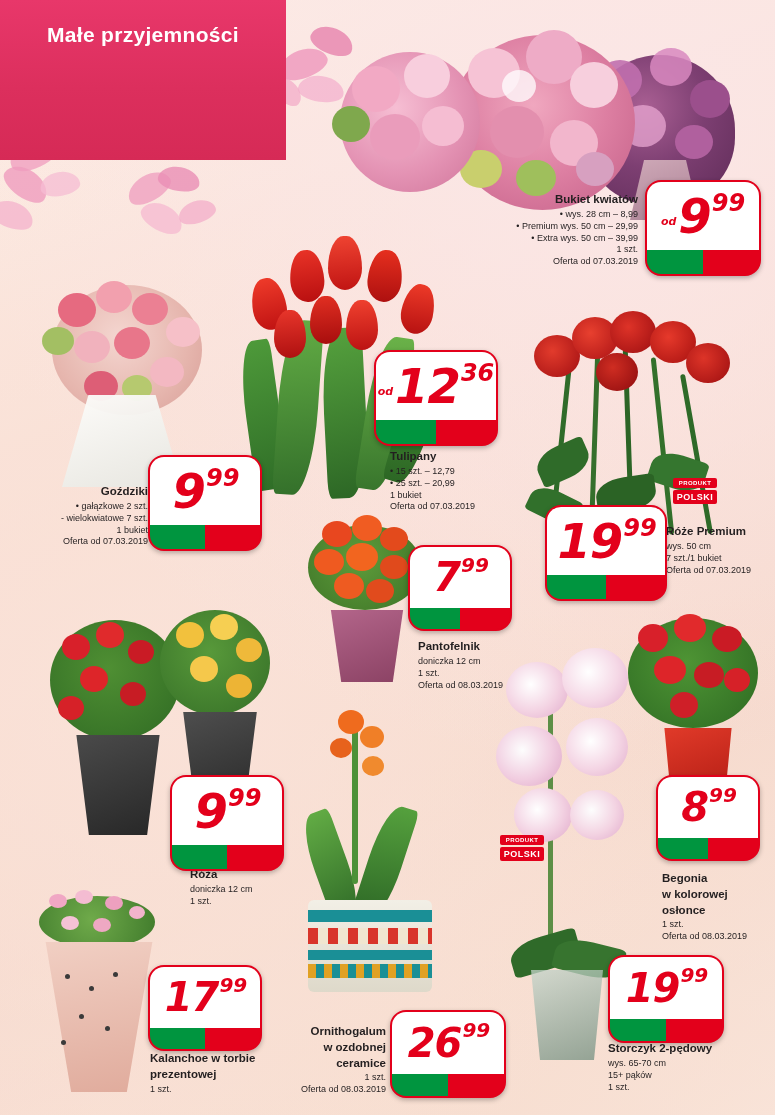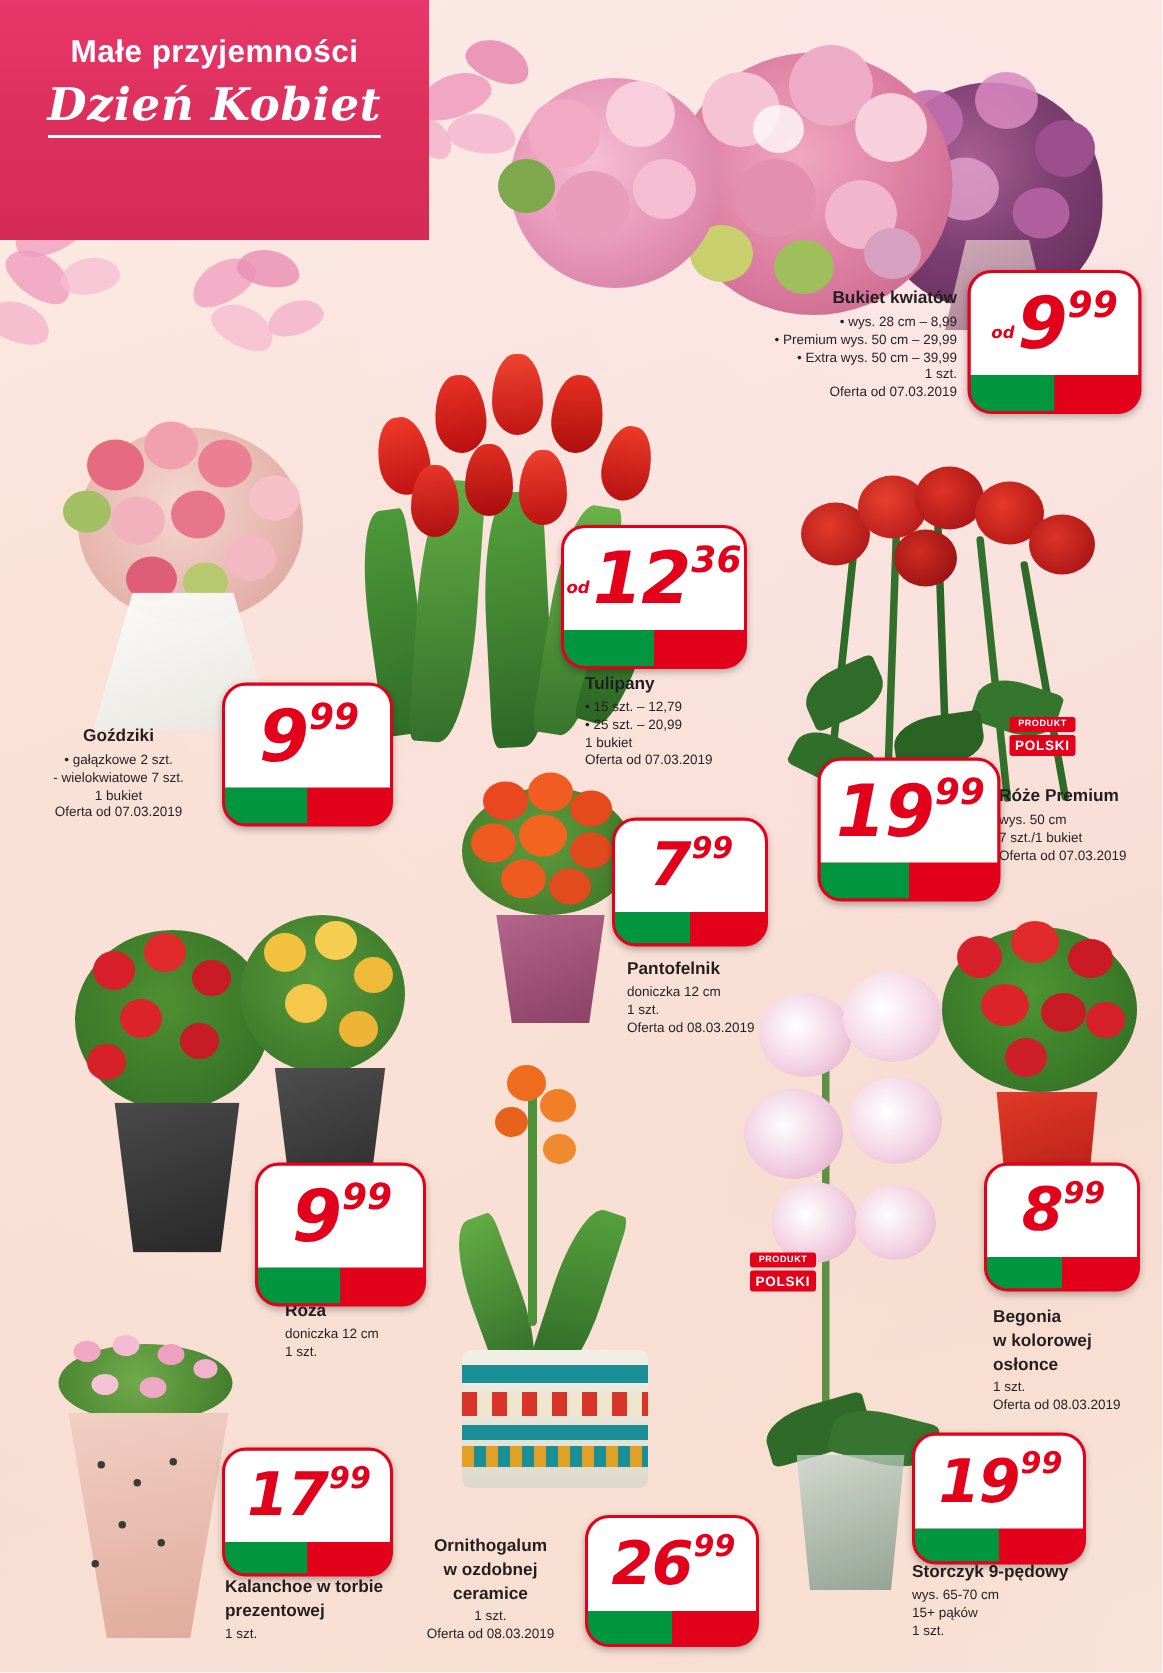--- a/index.html
+++ b/index.html
@@ -154,21 +154,21 @@
     line-height: 1.32;
   }
   .desc .name {
     font-size: 11.5px;
     font-weight: bold;
     line-height: 1.2;
     display: block;
     margin-bottom: 2px;
   }
   .desc .line { display: block; white-space: nowrap; }
-  .desc.center { text-align: center; }
+  .desc.center { text-align: right; }
   .desc.right { text-align: right; }
 
   
   .polski {
     position: absolute;
     z-index: 9;
     width: 44px;
     text-align: center;
   }
   .polski .top {
@@ -213,23 +213,20 @@
 
   <div class="bloom" style="left:268px; top:20px; width:120px; height:110px;">
     <div class="petal" style="left:10px; top:30px; width:50px; height:28px; background:#efa0c0; transform:rotate(-20deg); opacity:.9;"></div>
     <div class="petal" style="left:42px; top:8px; width:44px; height:26px; background:#e888b0; transform:rotate(22deg); opacity:.85;"></div>
     <div class="petal" style="left:30px; top:56px; width:46px; height:26px; background:#f4b4ce; transform:rotate(8deg); opacity:.8;"></div>
     <div class="petal" style="left:0px; top:60px; width:36px; height:22px; background:#f2a8c6; transform:rotate(40deg); opacity:.7;"></div>
   </div>
 
   <div class="header-banner">
     <div class="header-line1">Małe przyjemności</div>
-    <div class="header-script">
-      <span class="u">Dzień Kobiet</span>
-    </div>
   </div>
 
   <div class="photo" style="left:330px; top:10px; width:420px; height:215px;">
 
     <div class="blob" style="left:255px; top:45px; width:150px; height:150px; background:radial-gradient(circle at 40% 35%, #a95f93 0%, #7d3f72 45%, #5e2b57 100%); border-radius:50% 50% 45% 45%;"></div>
     <div style="position:absolute; left:300px; top:150px; width:70px; height:60px; background:linear-gradient(160deg,#cfa9b8,#a87f92); clip-path:polygon(20% 0,80% 0,100% 100%,0 100%);"></div>
     <div class="blob" style="left:268px; top:50px; width:44px; height:40px; background:#c06fae; opacity:.9;"></div>
     <div class="blob" style="left:320px; top:38px; width:42px; height:38px; background:#d888bf; opacity:.85;"></div>
     <div class="blob" style="left:360px; top:70px; width:40px; height:38px; background:#9b4f8c;"></div>
     <div class="blob" style="left:290px; top:95px; width:46px; height:42px; background:#e4a1cd; opacity:.8;"></div>
@@ -590,19 +587,19 @@
 
   <div class="desc center" style="left:268px; top:1025px; width:118px;">
     <span class="name">Ornithogalum</span>
     <span class="name">w ozdobnej</span>
     <span class="name">ceramice</span>
     <span class="line">1 szt.</span>
     <span class="line">Oferta od 08.03.2019</span>
   </div>
 
   <div class="desc" style="left:608px; top:1042px; width:150px;">
-    <span class="name">Storczyk 9-pędowy</span>
+    <span class="name">Storczyk 2-pędowy</span>
     <span class="line">wys. 65-70 cm</span>
     <span class="line">15+ pąków</span>
     <span class="line">1 szt.</span>
   </div>
 
 </div>
 
 </body></html>

